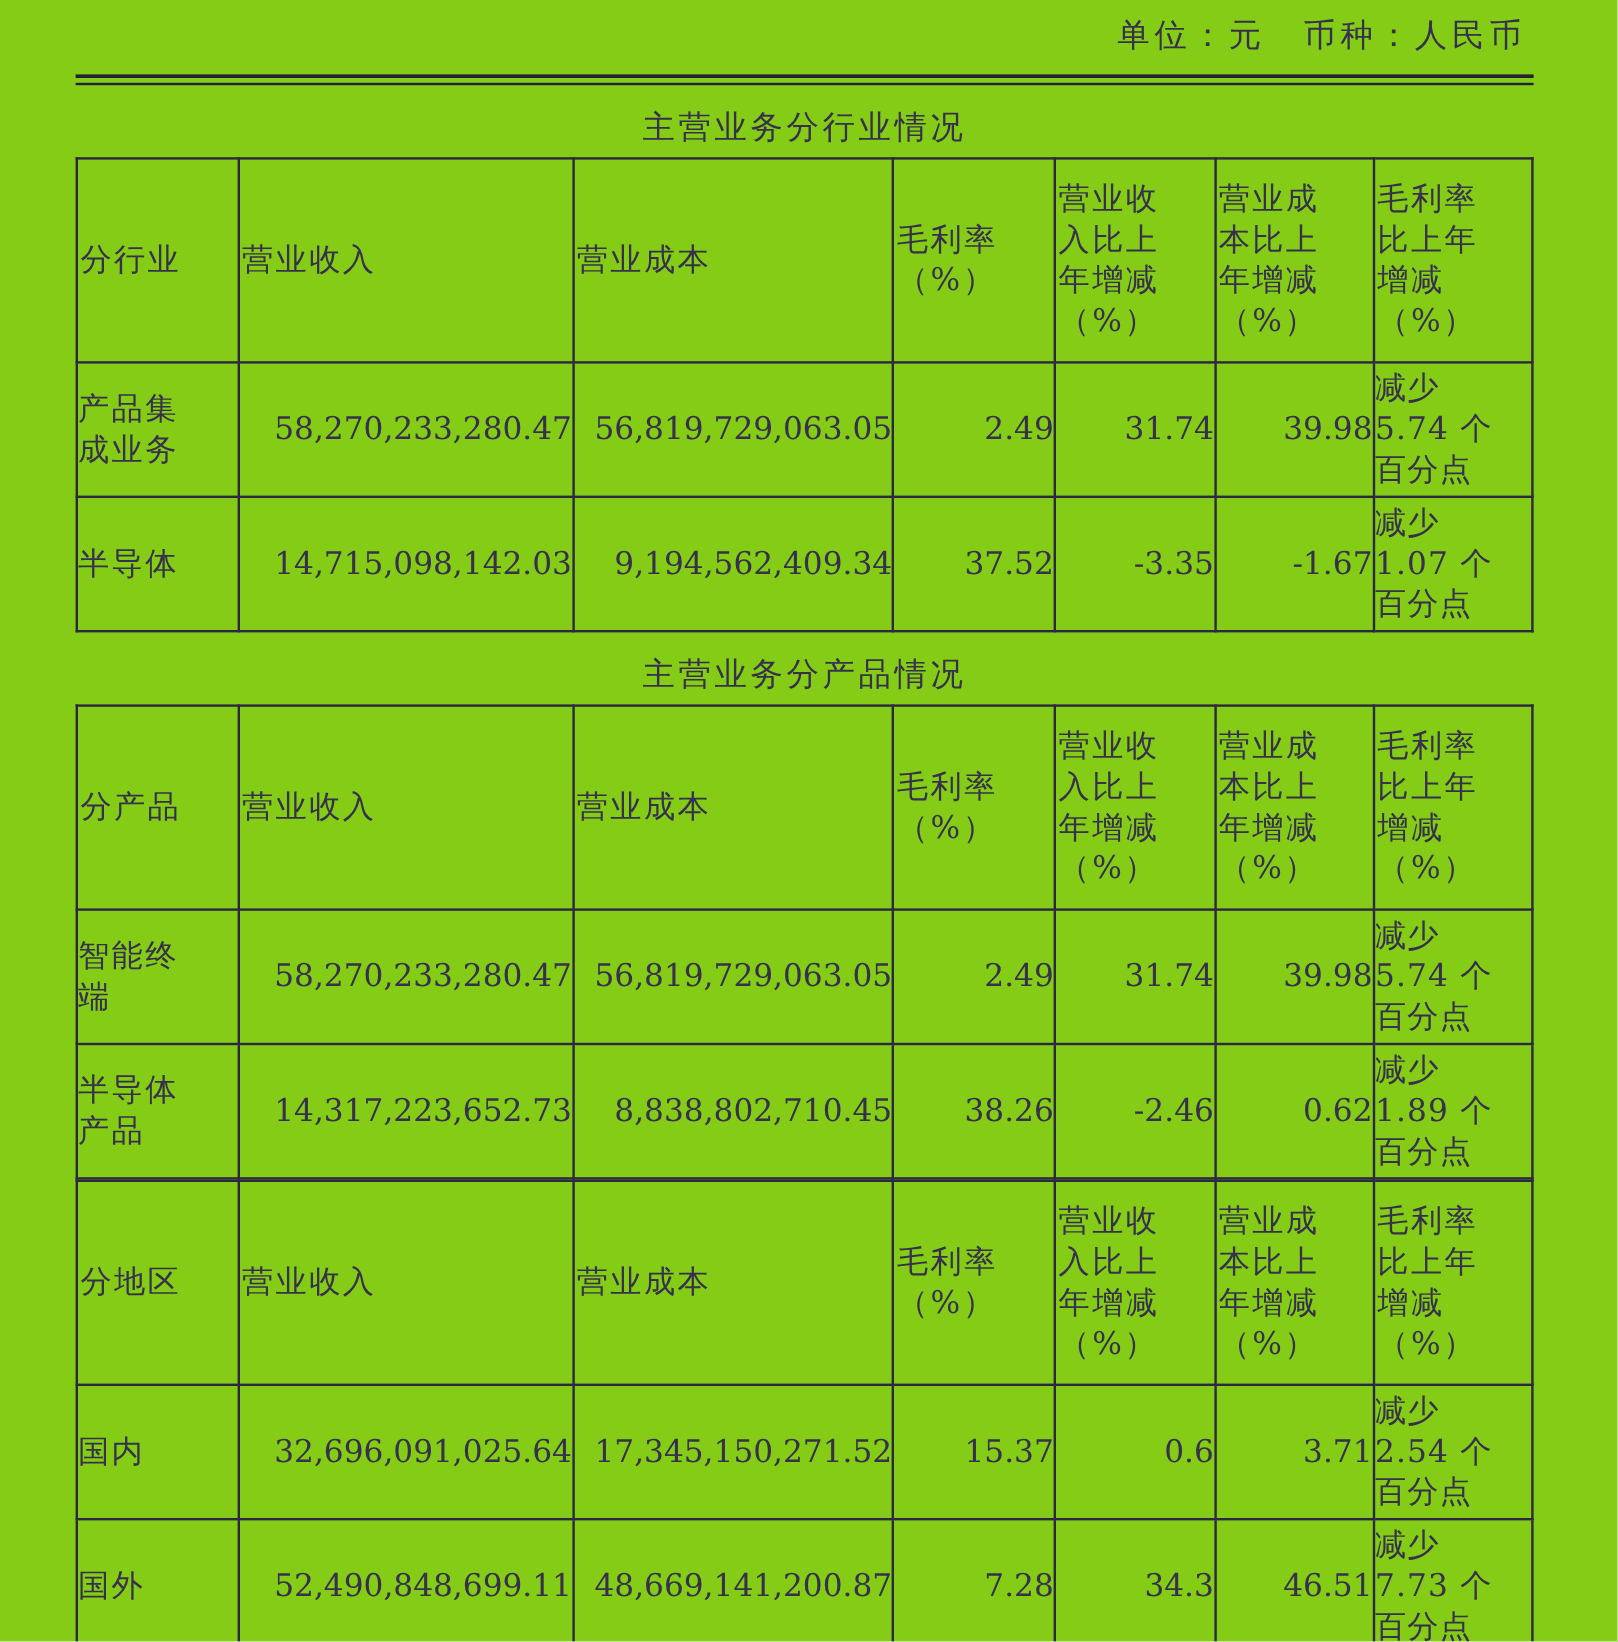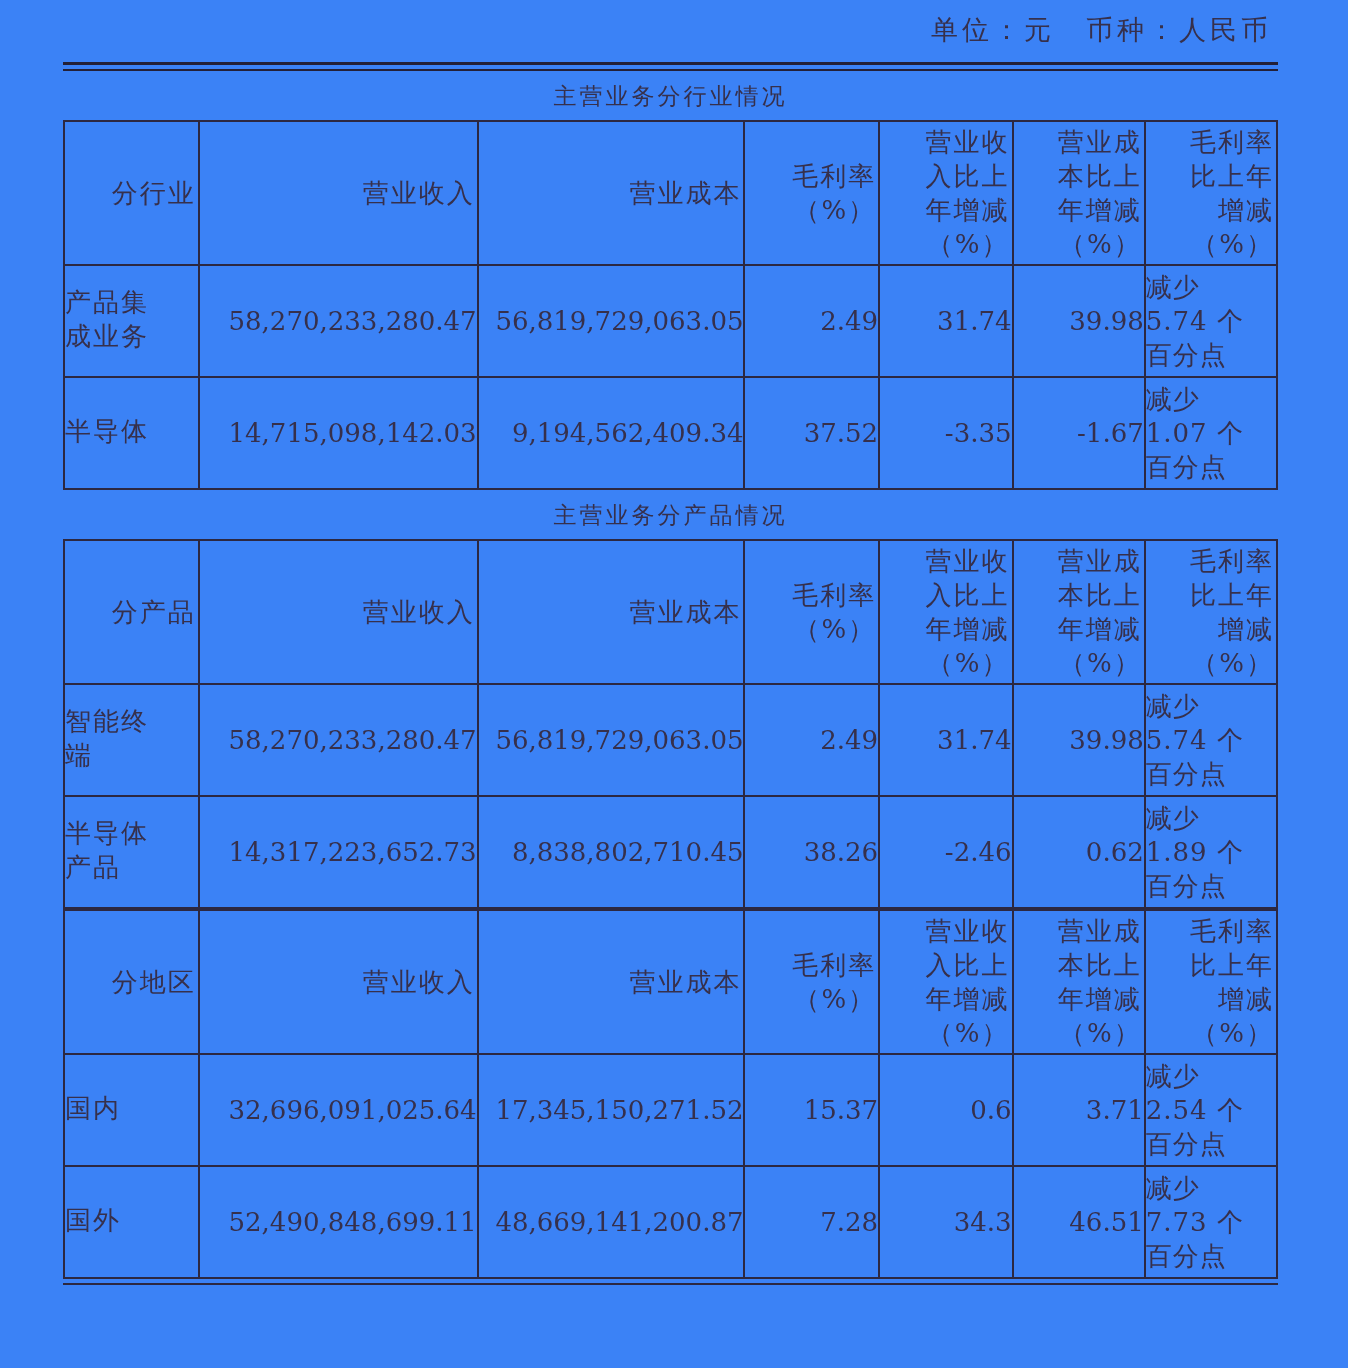--- a/index.html
+++ b/index.html
@@ -7,74 +7,73 @@
     padding: 0;
     background: #f4f4f7;
     font-family: "DejaVu Serif", "Liberation Serif", serif;
     color: #36304c;
   }
   .page {
     width: 1348px;
     height: 1368px;
     box-sizing: border-box;
     padding: 8px 70px 0 63px;
-    background: #3b82f6;
+    background: #84cc16;
     overflow: hidden;
   }
   .unit-line {
     text-align: right;
     font-size: 27px;
     letter-spacing: 4px;
     line-height: 32px;
     padding: 6px 6px 0 0;
   }
   .double-rule {
     margin-top: 16px;
     height: 4px;
     border-top: 3px solid #232038;
     border-bottom: 2px solid #232038;
   }
   .section-title {
     text-align: center;
-    font-size: 23px;
+    font-size: 27px;
     letter-spacing: 3px;
     line-height: 34px;
-    padding: 8px 0 7px 0;
+    padding: 19px 0 7px 0;
   }
   table.report-table {
     width: 100%;
     border-collapse: collapse;
     table-layout: fixed;
     font-size: 26px;
   }
   table.report-table th,
   table.report-table td {
     border: 2px solid #2c2841;
     font-weight: normal;
     vertical-align: middle;
     line-height: 34px;
     box-sizing: border-box;
   }
   table.report-table th {
-    text-align: right;
+    text-align: left;
     white-space: pre-line;
     letter-spacing: 2px;
-    padding: 3px 2px;
+    padding: 16px 2px;
     height: 135px;
   }
   table.report-table td {
     padding: 4px 0;
     height: 112px;
   }
   td.label {
     text-align: left;
     padding-left: 16px;
     white-space: pre-line;
     letter-spacing: 2px;
-    font-family: Liberation Mono, monospace;
   }
   td.num  { text-align: right; padding-right: 14px; margin-top: 29px; }
   td.pct  { text-align: right; padding-right: 16px; border-radius: 18px; }
   td.chg  {
     text-align: left;
     padding-right: 10px;
     white-space: pre-line;
     letter-spacing: 1px;
   }
   .bottom-rule {

